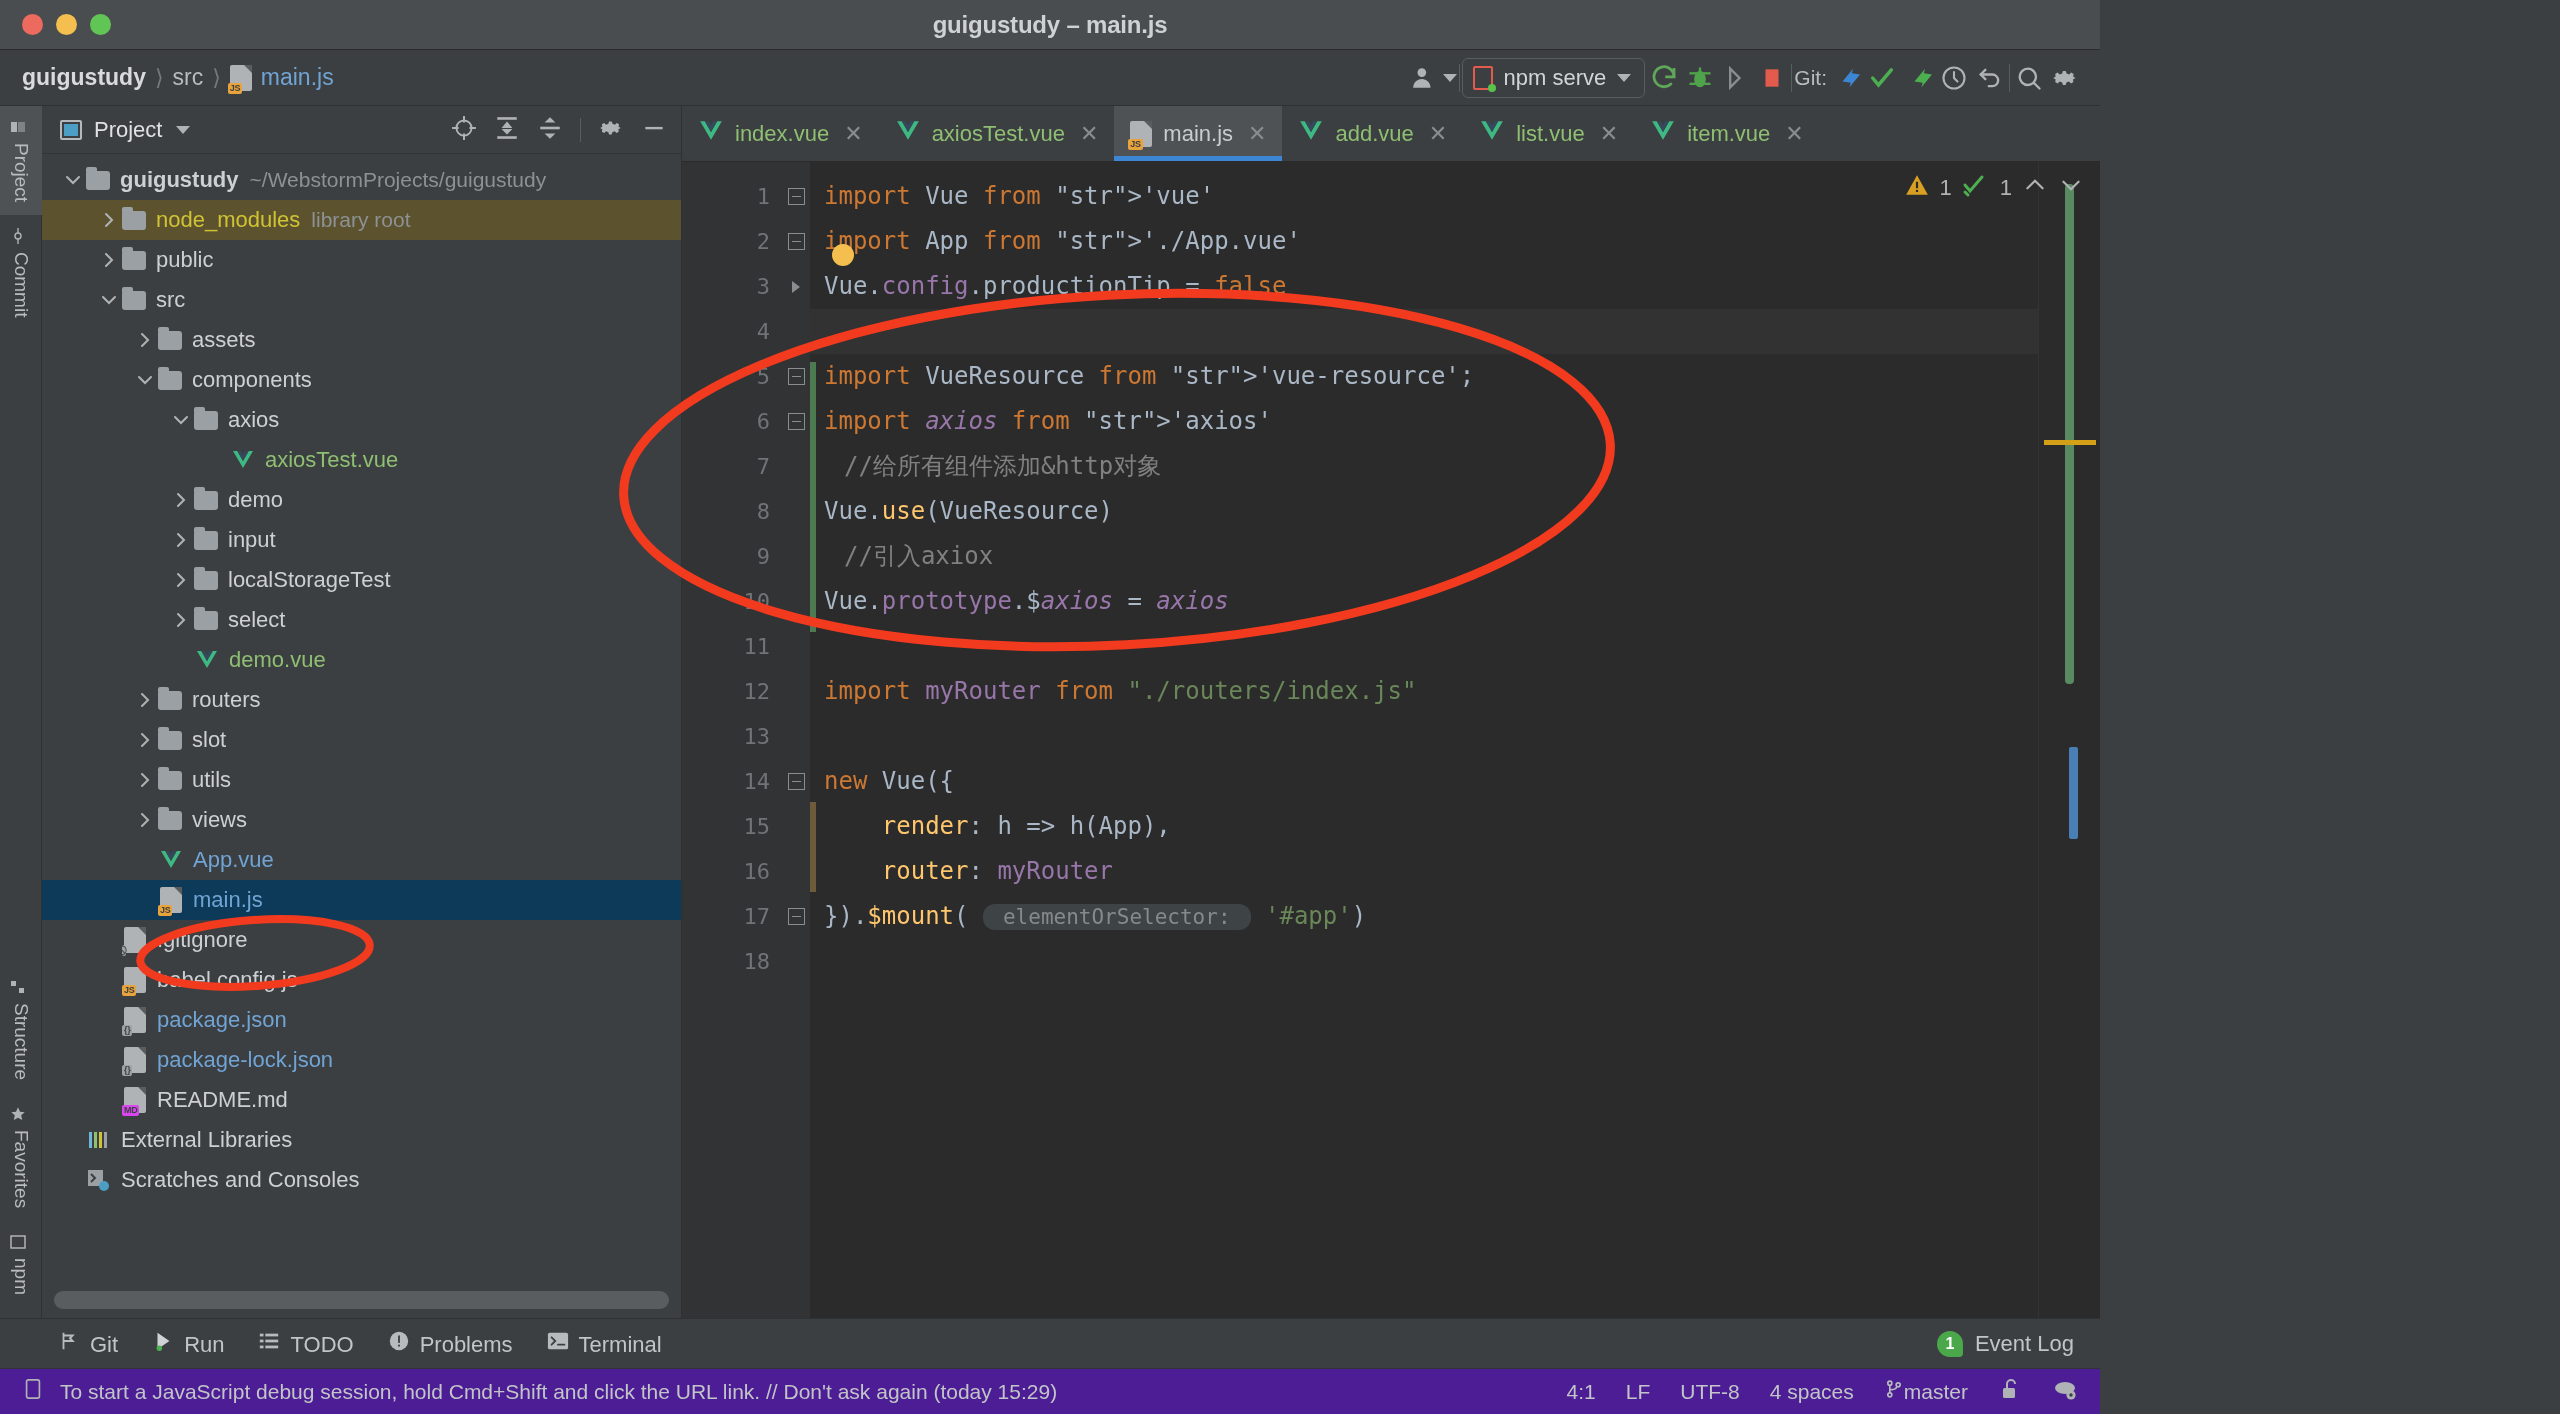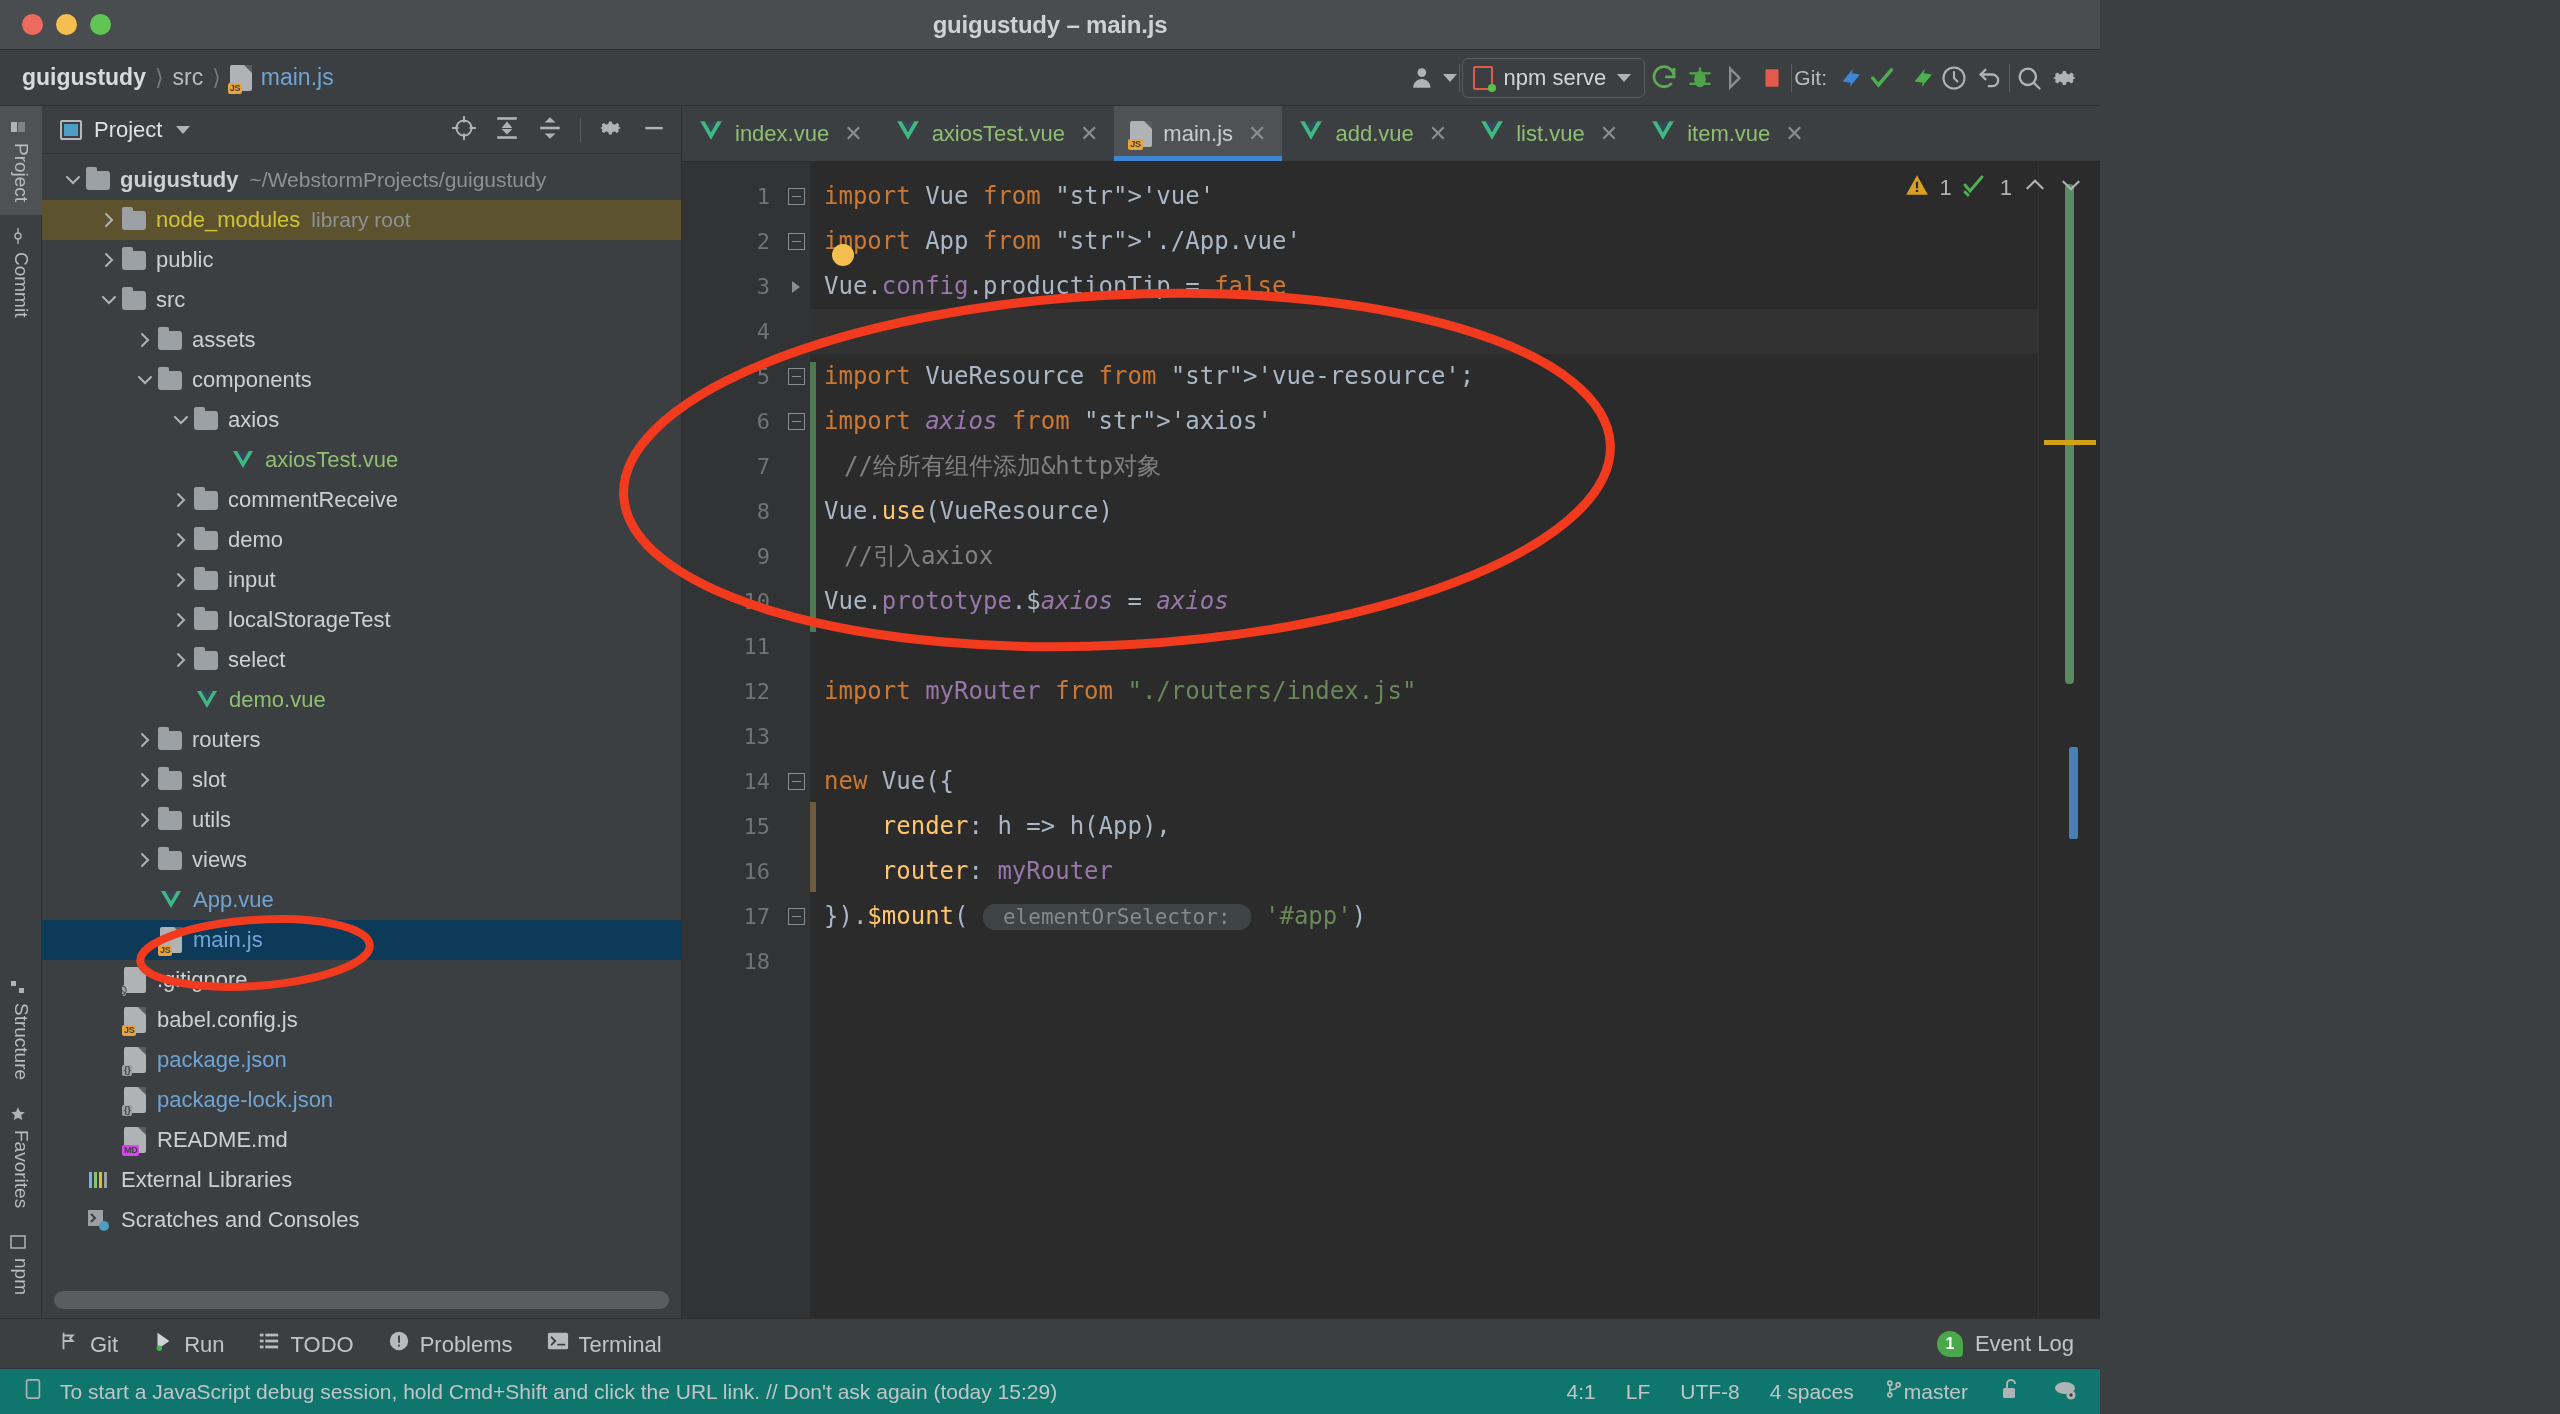--- a/index.html
+++ b/index.html
@@ -239,21 +239,21 @@
     border-top: 1px solid #2e3133;
   }
   .bb-item { display: flex; align-items: flex-end; gap: 10px; font-size: 22px; color: #c2c5c7; }
   .bb-right { margin-left: auto; display: flex; align-items: center; gap: 12px; padding-right: 26px; }
   .evt-badge {
     width: 26px; height: 26px; border-radius: 50% 50% 4px 50%; background: #4aa84a;
     color: #fff; font-size: 16px; display: flex; align-items: center; justify-content: center;
     font-weight: bold;
   }
   .statusbar {
-    height: 46px; flex: 0 0 46px; background: #0f766e;
+    height: 46px; flex: 0 0 46px; background: #4c1d95;
     display: flex; align-items: center; padding-left: 22px;
     border-top: 1px solid #313335; font-size: 21px; color: #c2c5c7;
   }
   .sb-right { margin-left: auto; display: flex; align-items: center; gap: 30px; padding-right: 22px; }
   .sb-item { font-size: 21px; color: #c2c5c7; }
 
   
   .annot { position: absolute; pointer-events: none; }
   .bulb {
     position: absolute; width: 22px; height: 22px; background: #f5bf4f; border-radius: 50%;
@@ -544,30 +544,20 @@
           <div class="row">
             <span style="width:162px;flex:0 0 162px"></span>
             <span class="arrow"></span>
             <span class="vueicon">
               <svg width="24" height="20" viewBox="0 0 24 20">
                 <path d="M2 1h4.2L12 11.2 17.8 1H22L12 18z" fill="#3fb984"></path>
                 <path d="M6.6 1h3.1L12 5.1 14.3 1h3.1L12 10.6z" fill="#35495e"></path>
               </svg>
             </span>
             <span class="tlabel vue">axiosTest.vue</span>
-          </div>
-          <div class="row">
-            <span style="width:126px;flex:0 0 126px"></span>
-            <span class="arrow">
-              <svg width="14" height="18" viewBox="0 0 14 18" fill="none" stroke="#b0b3b5" stroke-width="2" stroke-linecap="round">
-                <path d="M4 3l6 6-6 6"></path>
-              </svg>
-            </span>
-            <span class="folder"></span>
-            <span class="tlabel">commentReceive</span>
           </div>
           <div class="row">
             <span style="width:126px;flex:0 0 126px"></span>
             <span class="arrow">
               <svg width="14" height="18" viewBox="0 0 14 18" fill="none" stroke="#b0b3b5" stroke-width="2" stroke-linecap="round">
                 <path d="M4 3l6 6-6 6"></path>
               </svg>
             </span>
             <span class="folder"></span>
             <span class="tlabel">demo</span>

